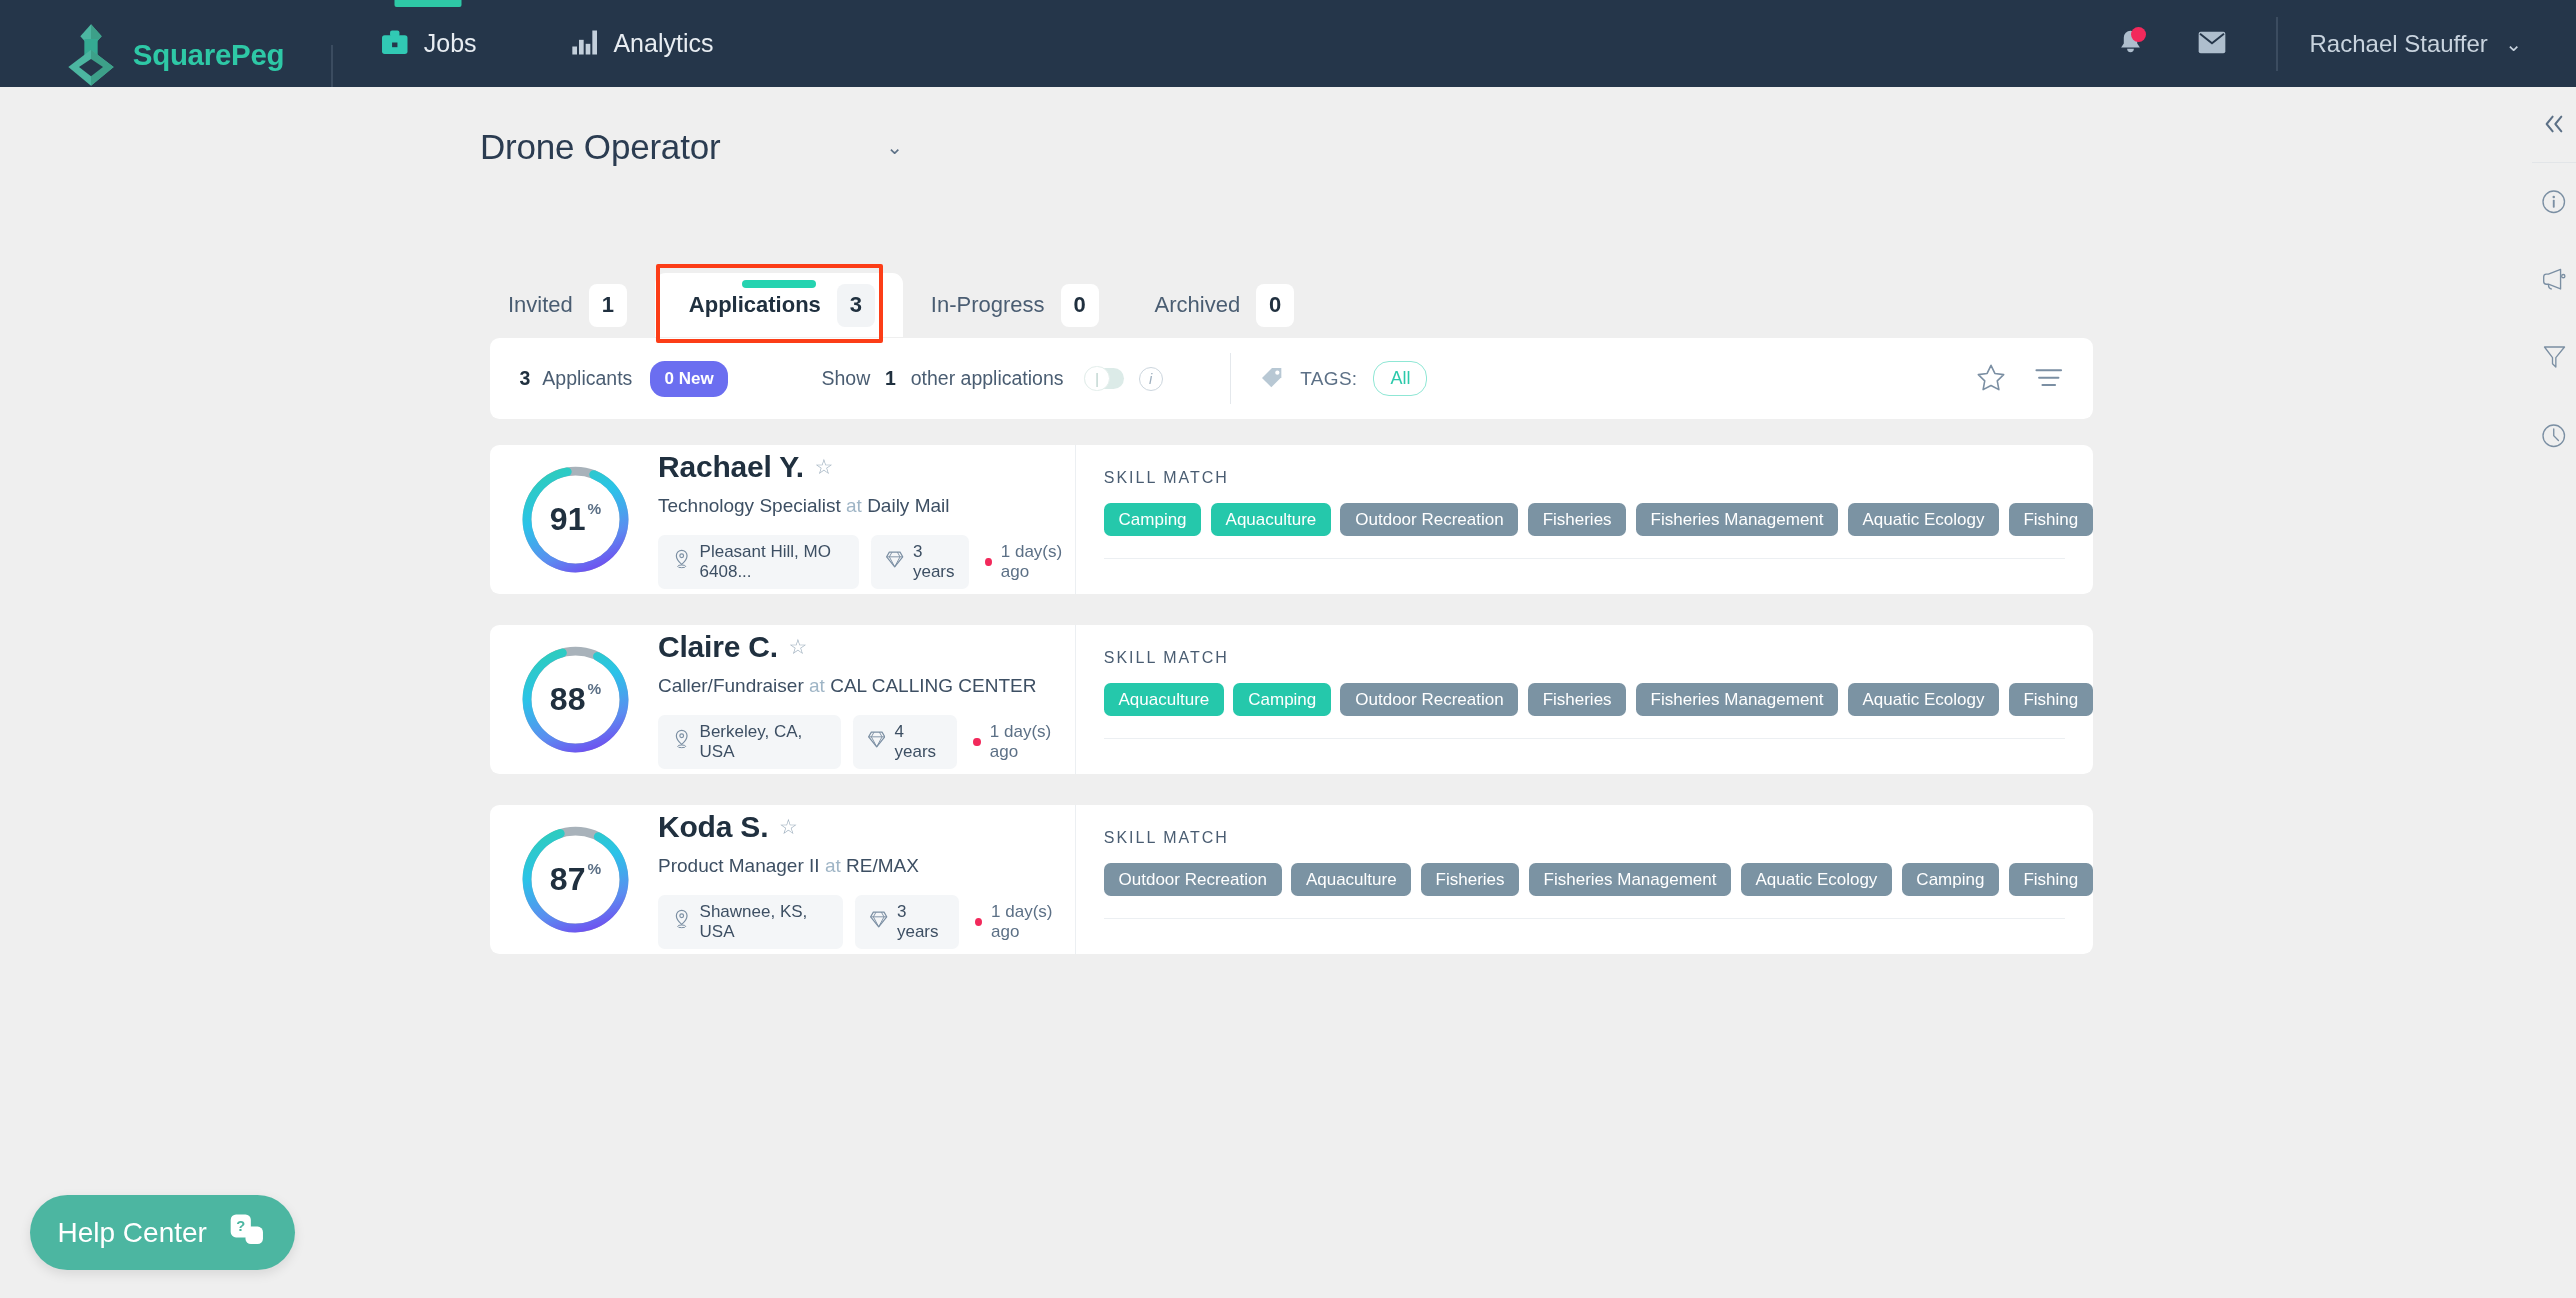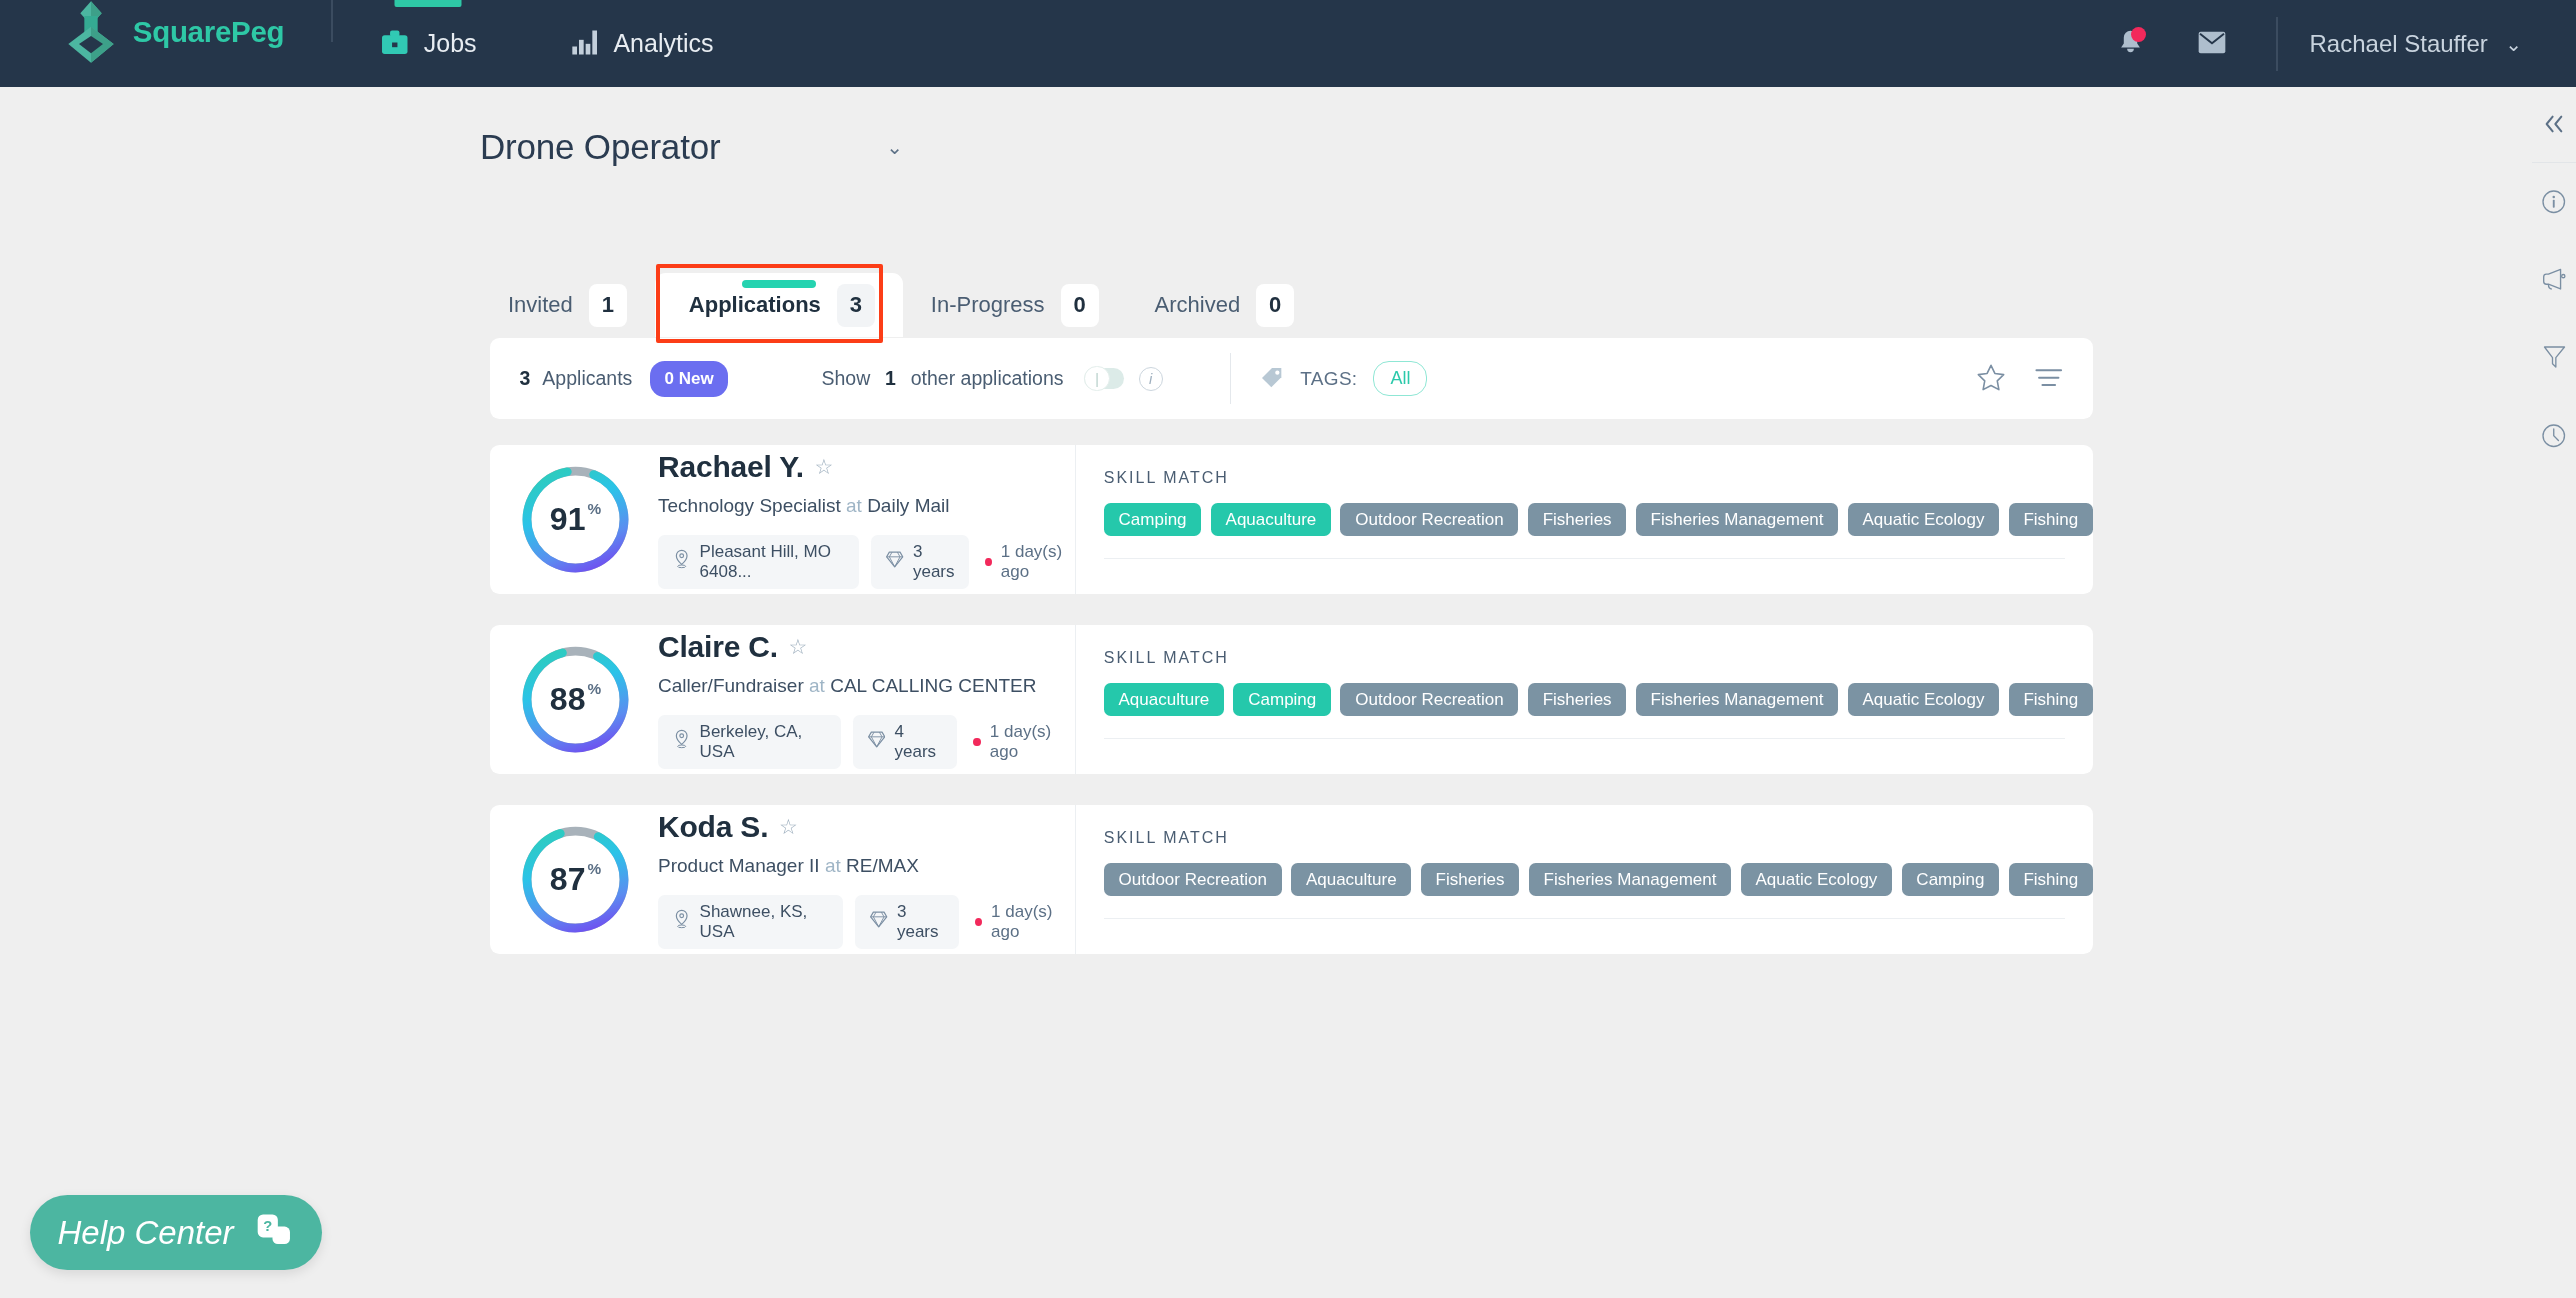--- a/index.html
+++ b/index.html
@@ -8,21 +8,21 @@
     background: #efefef;
     font-family: "Liberation Sans", sans-serif;
     overflow: hidden;
   }
 
   
   .topbar {
     position: absolute; top: 0; left: 0;
     width: 2576px; height: 87px;
     background: #25364a;
-    display: flex; align-items: flex-start;
+    display: flex; align-items: flex-end;
   }
   .logo-wrap { display: flex; align-items: center; margin-left: 64px; gap: 14.8px; }
   .logo-mark { width: 54px; height: 64px; position: relative; }
   .logo-text { color: #2ec8a6; font-size: 29.5px; font-weight: 700; letter-spacing: -0.3px; }
   .nav-sep { width: 1.3px; height: 42px; background: #3b4c60; margin: 0 0 0 47px; }
 
   .nav-item {
     position: relative; height: 87px;
     display: flex; align-items: center; gap: 14.8px;
     padding: 0 47px; cursor: pointer;
@@ -186,21 +186,21 @@
   .rail-icon { height: 78px; width: 44px; display: flex; align-items: center; justify-content: center; cursor: pointer; }
 
   
   .help-center {
     position: absolute; left: 29.5px; bottom: 28px;
     height: 75px; padding: 0 28px;
     background: #4cb6a1; border-radius: 38px;
     display: flex; align-items: center; gap: 21.5px; cursor: pointer;
     box-shadow: 0 4px 12px rgba(0,0,0,0.10);
   }
-  .help-text { color: #ffffff; font-size: 33px; font-style: italic; }
+  .help-text { color: #ffffff; font-size: 28px; }
 </style>
 </head>
 <body>
 
 <div class="topbar">
   <div class="logo-wrap">
     <span class="logo-mark">
       <svg width="54" height="64" viewBox="0 0 80 96">
         <polygon points="40,2 56,20 40,38 24,20" fill="#4cb6a1"></polygon>
         <polygon points="40,2 56,20 40,38" fill="#3da089"></polygon>

